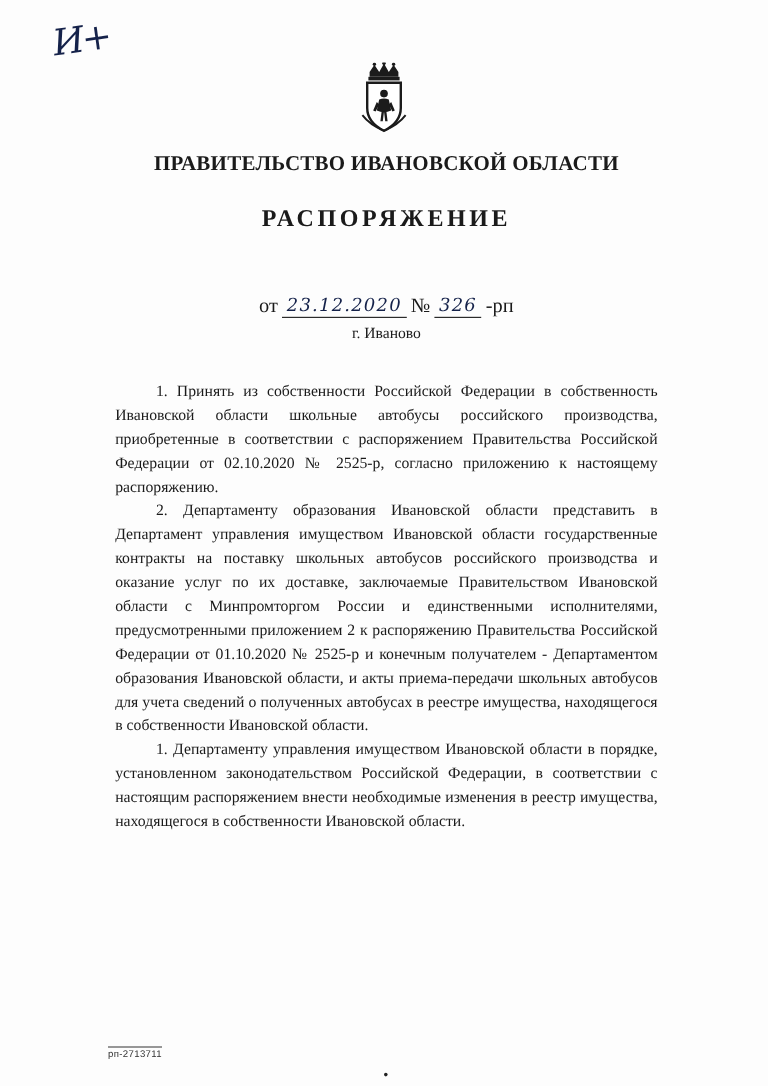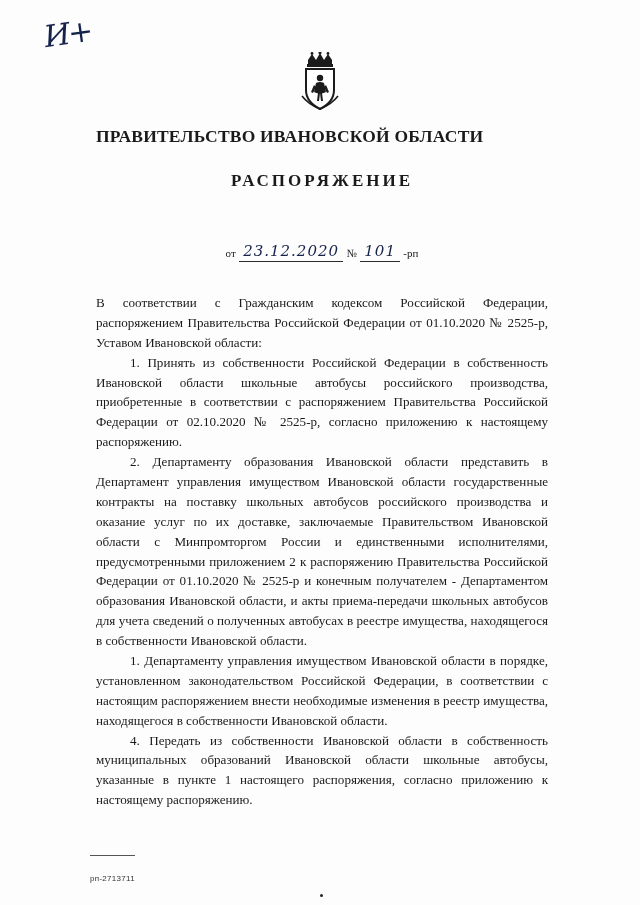--- a/index.html
+++ b/index.html
@@ -49,41 +49,41 @@
   .emblem svg { display: block; }
 
   .content {
     position: absolute;
     left: 96px;
     top: 120px;
     width: 452px;
   }
 
   .org-title {
-    text-align: left;
+    text-align: center;
     font-size: 17.5px;
     font-weight: bold;
     letter-spacing: 0.2px;
     margin-top: 6px;
   }
   .doc-type {
     text-align: center;
-    font-size: 17px;
+    font-size: 20px;
     font-weight: bold;
     letter-spacing: 3px;
     margin-top: 24px;
   }
 
   .date-line {
     margin-top: 32px;
     text-align: center;
     font-size: 13.5px;
     white-space: nowrap;
   }
-  .date-line .lbl { font-size: 11px; margin-top: 21px; }
+  .date-line .lbl { font-size: 17px; margin-top: 21px; }
   .hw {
     font-family: "DejaVu Serif", serif;
     font-style: italic;
     font-size: 15px;
     color: #15224a;
     letter-spacing: 1px;
     border-bottom: 1px solid #2b2b2b;
     padding: 0 4px 1px 4px;
     display: inline-block;
     transform: translateY(-1px);
@@ -121,21 +121,21 @@
     left: 90px;
     bottom: 22px;
     font-size: 8px;
     font-family: "Liberation Sans", sans-serif;
     color: #333;
     letter-spacing: 0.3px;
   }
   .footer-code .strike {
     display: inline-block;
     border-top: 1px solid #555;
-    padding-top: 18px;
+    padding-top: 1px;
   }
 
   .page-dot {
     position: absolute;
     left: 50%;
     bottom: 8px;
     width: 3px;
     height: 3px;
     background: #222;
     border-radius: 50%;
@@ -180,32 +180,31 @@
   <div class="content">
 
     <div class="org-title">ПРАВИТЕЛЬСТВО ИВАНОВСКОЙ ОБЛАСТИ</div>
 
     <div class="doc-type">РАСПОРЯЖЕНИЕ</div>
 
     <div class="date-line">
       <span class="lbl">от</span>
       <span class="hw">23.12.2020</span>
       <span class="lbl">№</span>
-      <span class="hw">101</span>
+      <span class="hw">326</span>
       <span class="lbl">-рп</span>
     </div>
 
+    <div class="city">г. Иваново</div>
 
 
     <div class="body-text">
-      <p class="noindent">В соответствии с Гражданским кодексом Российской Федерации, распоряжением Правительства Российской Федерации от 01.10.2020 № 2525-р, Уставом Ивановской области:</p>
       <p>1. Принять из собственности Российской Федерации в собственность Ивановской области школьные автобусы российского производства, приобретенные в соответствии с распоряжением Правительства Российской Федерации от 02.10.2020 № 2525-р, согласно приложению к настоящему распоряжению.</p>
       <p>2. Департаменту образования Ивановской области представить в Департамент управления имуществом Ивановской области государственные контракты на поставку школьных автобусов российского производства и оказание услуг по их доставке, заключаемые Правительством Ивановской области с Минпромторгом России и единственными исполнителями, предусмотренными приложением 2 к распоряжению Правительства Российской Федерации от 01.10.2020 № 2525-р и конечным получателем - Департаментом образования Ивановской области, и акты приема-передачи школьных автобусов для учета сведений о полученных автобусах в реестре имущества, находящегося в собственности Ивановской области.</p>
       <p>1. Департаменту управления имуществом Ивановской области в порядке, установленном законодательством Российской Федерации, в соответствии с настоящим распоряжением внести необходимые изменения в реестр имущества, находящегося в собственности Ивановской области.</p>
-      <p>4. Передать из собственности Ивановской области в собственность муниципальных образований Ивановской области школьные автобусы, указанные в пункте 1 настоящего распоряжения, согласно приложению к настоящему распоряжению.</p>
     </div>
 
   </div>
 
   <div class="footer-code">
     <span class="strike">рп-2713711</span>
   </div>
 
   <div class="page-dot"></div>
 

